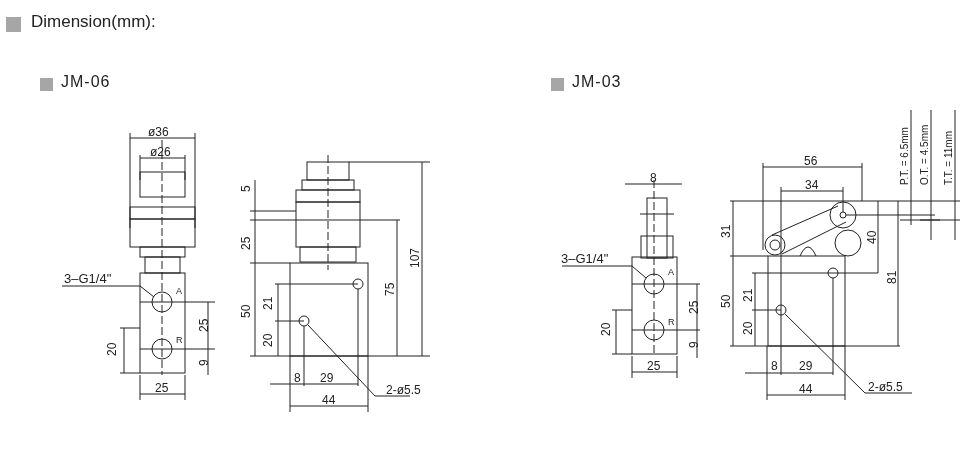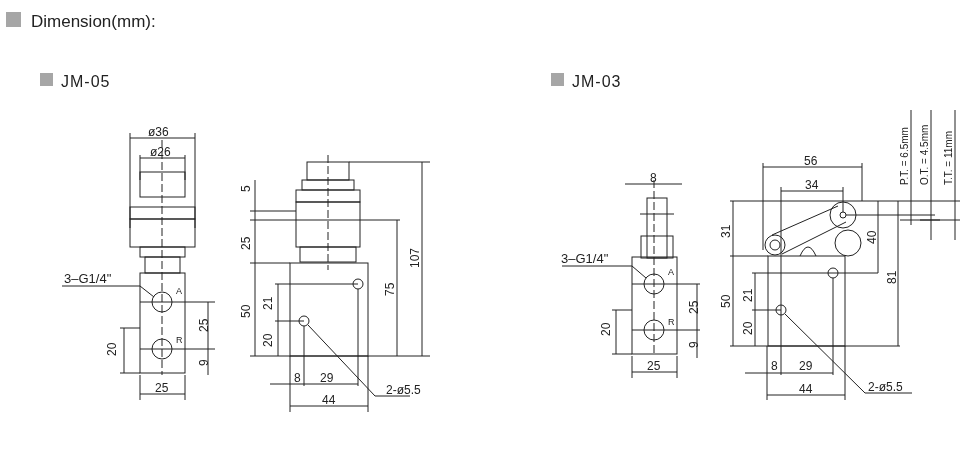--- a/index.html
+++ b/index.html
@@ -1,35 +1,35 @@
 <!DOCTYPE html>
 <html><head>
 <meta charset="utf-8">
 <style>
   html,body{margin:0;padding:0;background:#fff;}
   body{width:968px;height:472px;position:relative;overflow:hidden;font-family:"Liberation Sans",sans-serif;color:#222;}
-  .hdr{position:absolute;display:flex;align-items:flex-start;}
+  .hdr{position:absolute;display:flex;align-items:flex-end;}
   .sq{display:inline-block;background:#a6a6a6;}
   .main-hdr{left:6px;top:12px;font-size:17px;}
   .main-hdr .sq{width:15px;height:15px;margin-right:10px;}
   .sub-hdr{font-size:16px;letter-spacing:1px;}
   .sub-hdr .sq{width:13px;height:13px;margin-right:8px;}
   svg{position:absolute;left:0;top:0;}
   svg text{font-family:"Liberation Sans",sans-serif;fill:#222;}
 </style>
 </head>
 <body>
 
 <div class="hdr main-hdr">
   <span class="sq"></span>
   <span>Dimension(mm):</span>
 </div>
 <div class="hdr sub-hdr" style="left:40px;top:73px;">
   <span class="sq"></span>
-  <span>JM-05</span>
+  <span>JM-06</span>
 </div>
 <div class="hdr sub-hdr" style="left:551px;top:73px;">
   <span class="sq"></span>
   <span>JM-03</span>
 </div>
 
 <svg width="968" height="472" viewBox="0 0 968 472" stroke="#222" fill="none" stroke-width="1">
 
   <g>
     <line x1="130" y1="133" x2="130" y2="228"></line>

